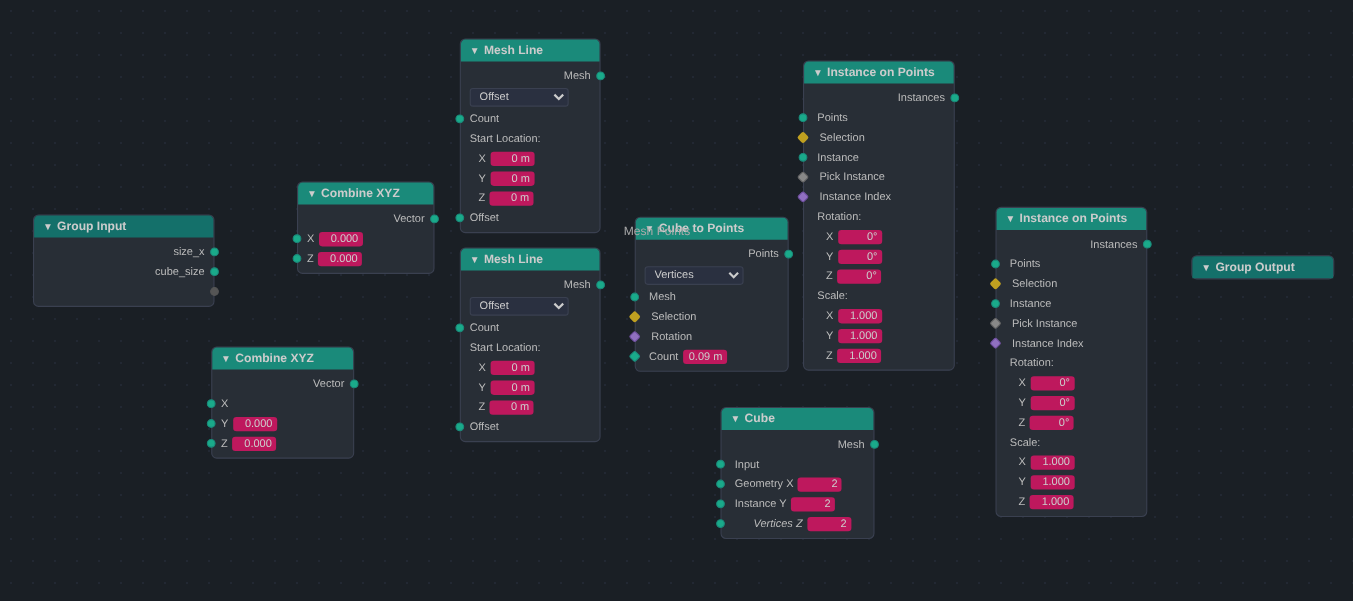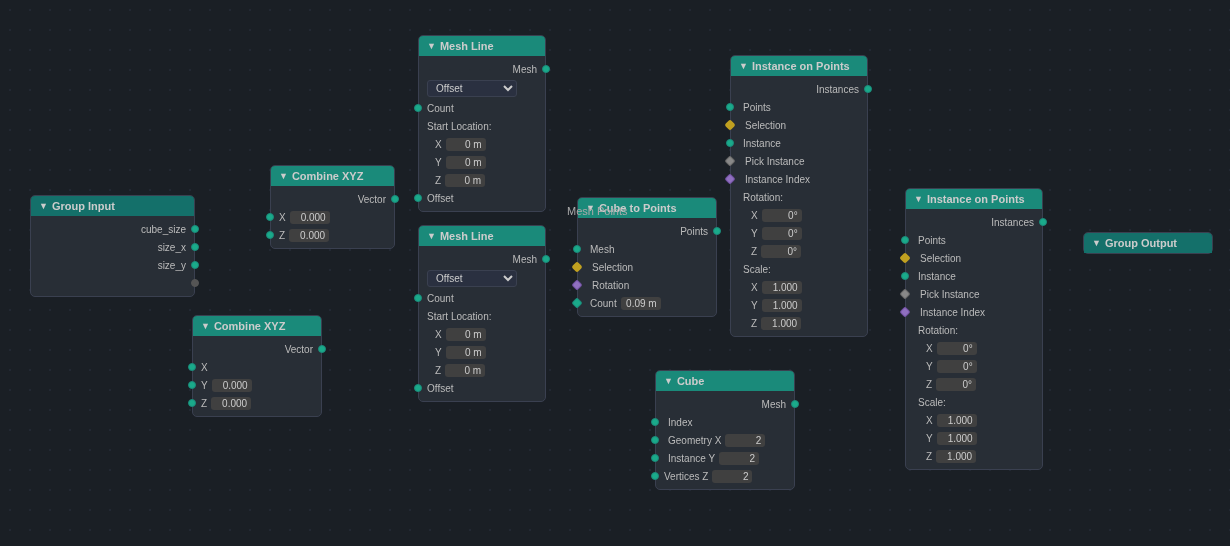--- a/index.html
+++ b/index.html
@@ -96,21 +96,21 @@
     .socket.diamond.purple { background: #9070c0; }
 
     .node-label {
       font-size: 10px;
       color: #bbb;
     }
 
     .node-value {
       font-size: 10px;
       color: #ccc;
-      background: #404040;
+      background: #be185d;
       padding: 1px 4px;
       border-radius: 3px;
       min-width: 40px;
       text-align: right;
     }
 
     .node-select {
       font-size: 10px;
       color: #ccc;
       background: #2a3040;
@@ -161,29 +161,25 @@
   <path d="M 865 179 C 890 179, 895 330, 907 330" stroke="#9070c0" stroke-width="2" fill="none" opacity="0.9"></path>
 </svg>
 
 <div class="node" style="left:30px;top:195px;width:165px;">
   <div class="node-header dark-teal">
     <span class="node-header-arrow">▼</span>
     <span>Group Input</span>
   </div>
   <div class="node-body">
     <div class="node-row right row-with-socket-right">
+      <span class="node-label">size_x</span>
+      <div class="socket teal right"></div>
+    </div>
+    <div class="node-row right row-with-socket-right">
       <span class="node-label">cube_size</span>
-      <div class="socket teal right"></div>
-    </div>
-    <div class="node-row right row-with-socket-right">
-      <span class="node-label">size_x</span>
-      <div class="socket teal right"></div>
-    </div>
-    <div class="node-row right row-with-socket-right">
-      <span class="node-label">size_y</span>
       <div class="socket teal right"></div>
     </div>
     <div class="node-row right row-with-socket-right">
       <div class="socket grey right" style="border-radius:50%; background:#555;"></div>
     </div>
   </div>
 </div>
 
 <div class="node" style="left:270px;top:165px;width:125px;">
   <div class="node-header teal">
@@ -315,20 +311,23 @@
 
 <div class="node" style="left:577px;top:197px;width:140px;">
   <div class="node-header teal">
     <span class="node-header-arrow">▼</span>
     <span>Cube to Points</span>
   </div>
   <div class="node-body">
     <div class="node-row right row-with-socket-right">
       <span class="node-label">Points</span>
       <div class="socket teal right"></div>
+    </div>
+    <div class="node-row" style="padding:2px 8px;">
+      <select class="node-select"><option>Vertices</option></select>
     </div>
     <div class="node-row">
       <div class="socket teal left"></div>
       <span class="node-label" style="margin-left:4px;">Mesh</span>
     </div>
     <div class="node-row">
       <div class="socket diamond yellow left"></div>
       <span class="node-label" style="margin-left:6px;">Selection</span>
     </div>
     <div class="node-row">
@@ -348,35 +347,35 @@
     <span class="node-header-arrow">▼</span>
     <span>Cube</span>
   </div>
   <div class="node-body">
     <div class="node-row right row-with-socket-right">
       <span class="node-label">Mesh</span>
       <div class="socket teal right"></div>
     </div>
     <div class="node-row">
       <div class="socket teal left"></div>
-      <span class="node-label" style="margin-left:4px;">Index</span>
+      <span class="node-label" style="margin-left:4px;">Input</span>
     </div>
     <div class="node-row">
       <div class="socket teal left"></div>
       <span class="node-label" style="margin-left:4px;margin-right:4px;">Geometry X</span>
       <span class="node-value">2</span>
     </div>
     <div class="node-row">
       <div class="socket teal left"></div>
       <span class="node-label" style="margin-left:4px;margin-right:4px;">Instance Y</span>
       <span class="node-value">2</span>
     </div>
     <div class="node-row">
       <div class="socket teal left"></div>
-      <span class="node-label" style="margin-left:0;margin-right:4px;">Vertices Z</span>
+      <span class="node-label" style="margin-left:21px;margin-right:4px;font-style:italic;">Vertices Z</span>
       <span class="node-value">2</span>
     </div>
   </div>
 </div>
 
 <div class="node" style="left:730px;top:55px;width:138px;">
   <div class="node-header teal">
     <span class="node-header-arrow">▼</span>
     <span>Instance on Points</span>
   </div>

